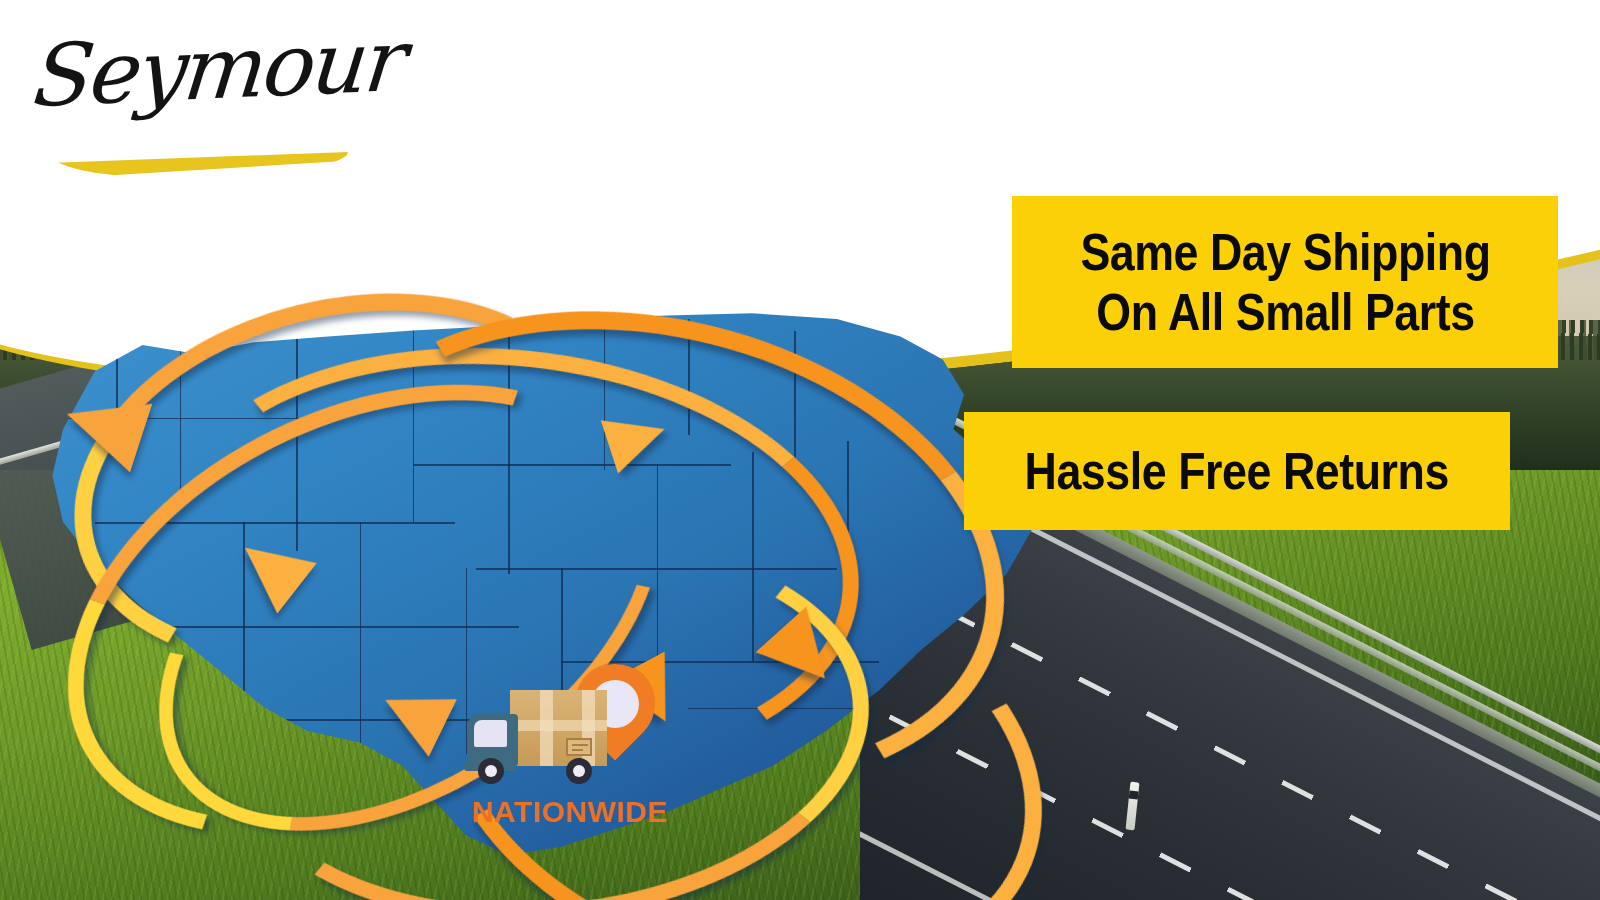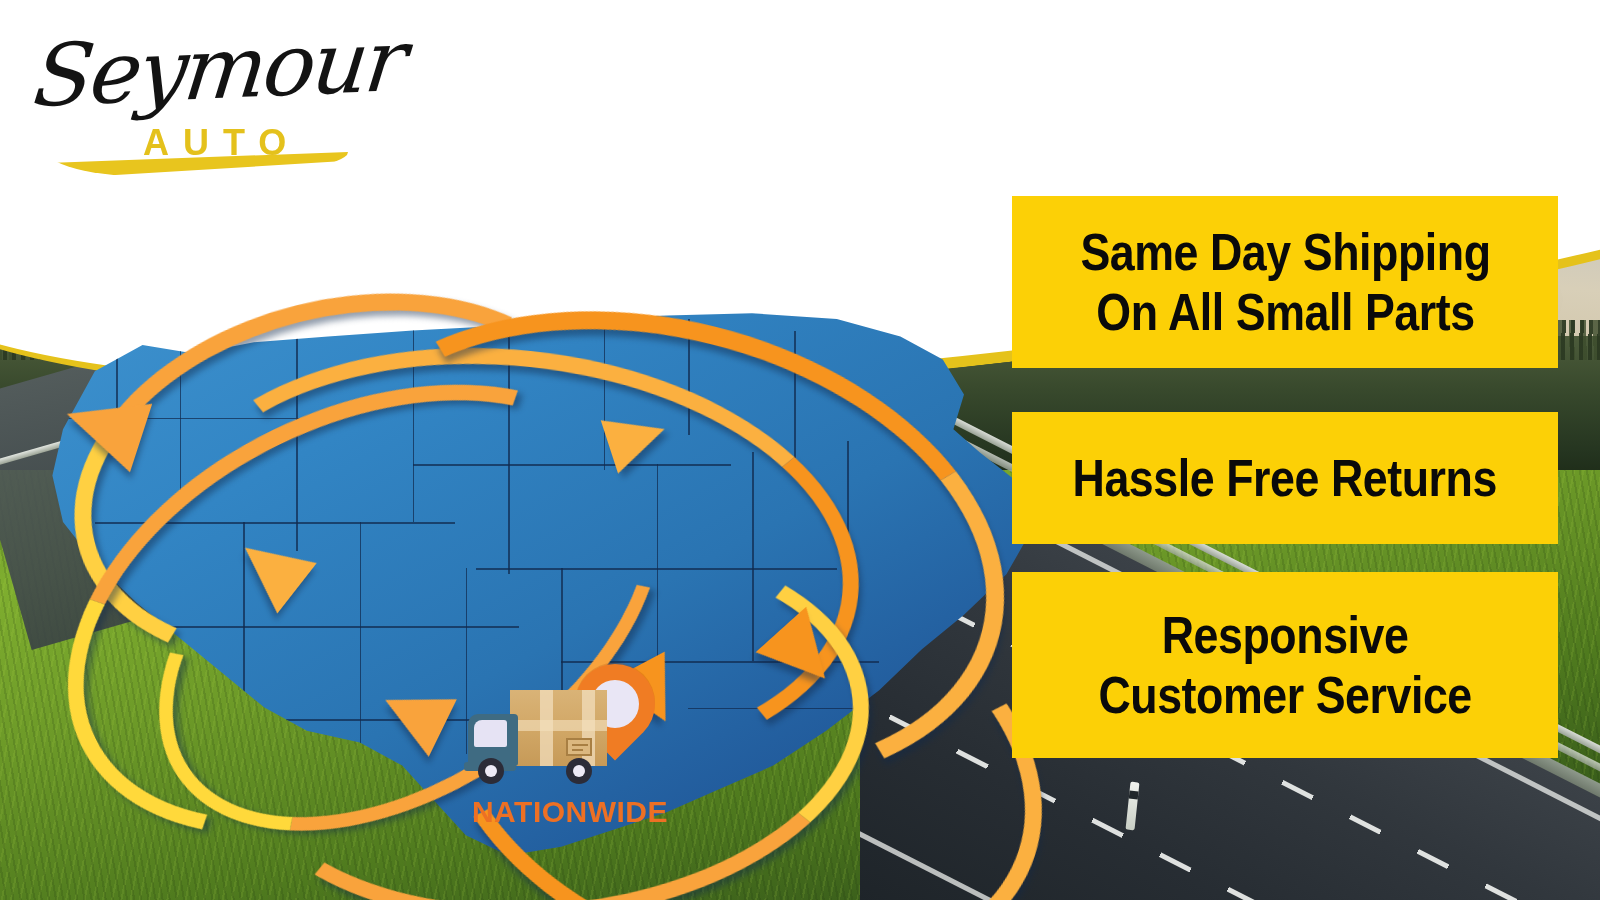--- a/index.html
+++ b/index.html
@@ -261,21 +261,21 @@
     font-family:"Liberation Sans", sans-serif;
     font-weight:700;
     font-size:52px;
     line-height:1.16;
     letter-spacing:-0.5px;
     transform:scaleX(.86);
     transform-origin:center;
     white-space:pre-line;
   }
   #banner-1{left:1012px;top:196px;width:546px;height:172px;}
-  #banner-2{left:1012px;top:412px;width:546px;height:132px;align-items:center;}
+  #banner-2{left:964px;top:412px;width:546px;height:118px;align-items:center;}
   #banner-3{left:1012px;top:572px;width:546px;height:186px;}
 </style>
 </head>
 <body>
 
 <div id="stage">
 
   <div class="photo">
     <div class="sky"></div>
 
@@ -318,21 +318,20 @@
     </div>
     <div class="postmark"></div>
   </div>
 
   <div class="headerwhite"></div>
   <div class="headerarc"></div>
 
   <div class="logo">
     <div class="logo-script">Seymour</div>
     <div class="logo-swoosh"></div>
-    <div class="logo-auto">AUTO</div>
   </div>
 
   <div class="mapwrap">
     <div class="usmap-deep"></div>
     <div class="usmap">
       <div class="borders">
         <div class="bl" style="left:16%;top:8%;width:1.6px;height:30%;"></div>
         <div class="bl" style="left:27%;top:7%;width:1.6px;height:38%;"></div>
         <div class="bl" style="left:38%;top:6%;width:1.6px;height:34%;"></div>
         <div class="bl" style="left:47%;top:5%;width:1.6px;height:44%;"></div>
@@ -395,18 +394,14 @@
     </div>
   </div>
 
   <div class="banner" id="banner-1">
     <span>Same Day Shipping
 On All Small Parts</span>
   </div>
   <div class="banner" id="banner-2">
     <span>Hassle Free Returns</span>
   </div>
-  <div class="banner" id="banner-3">
-    <span>Responsive
-Customer Service</span>
-  </div>
 
 </div>
 
 </body></html>

